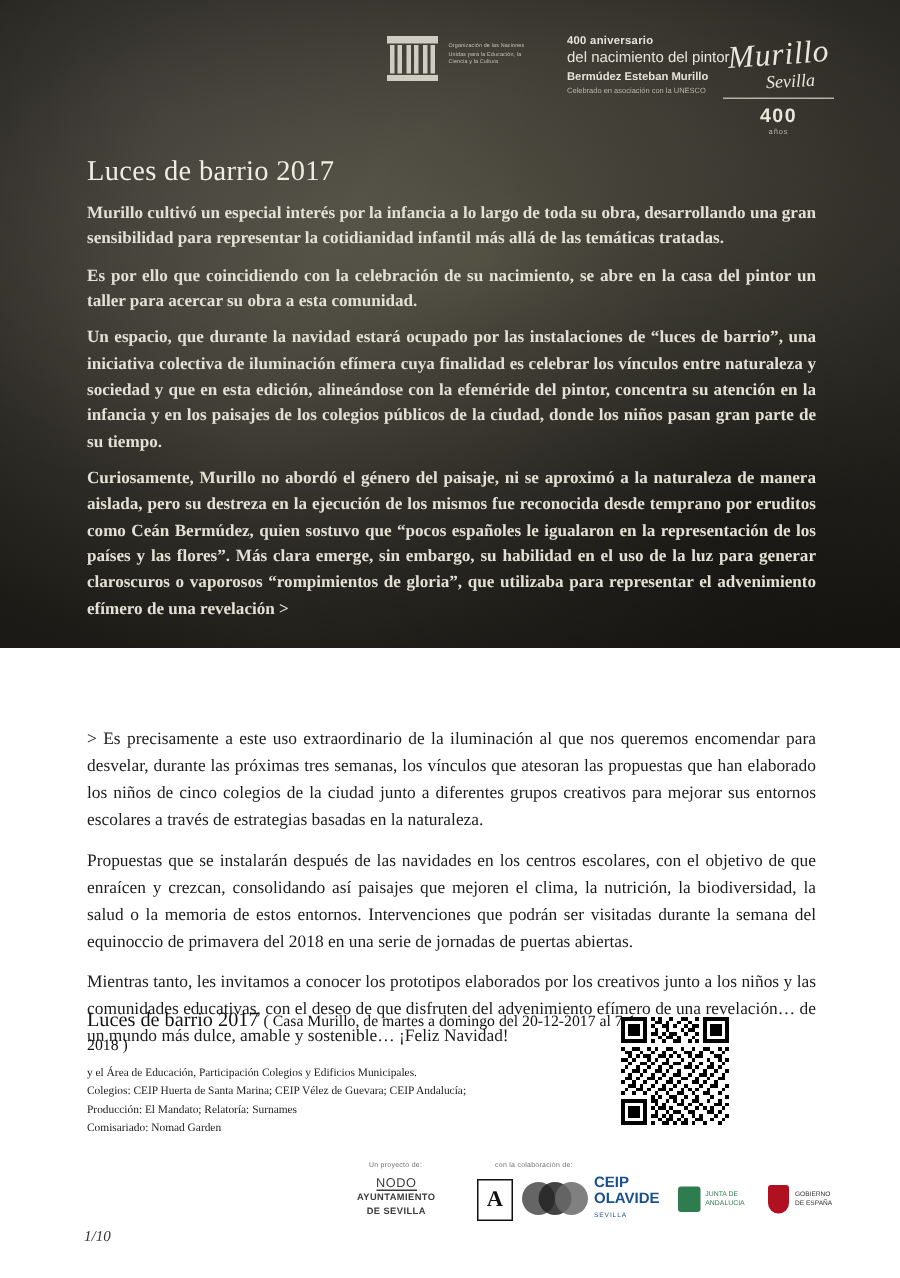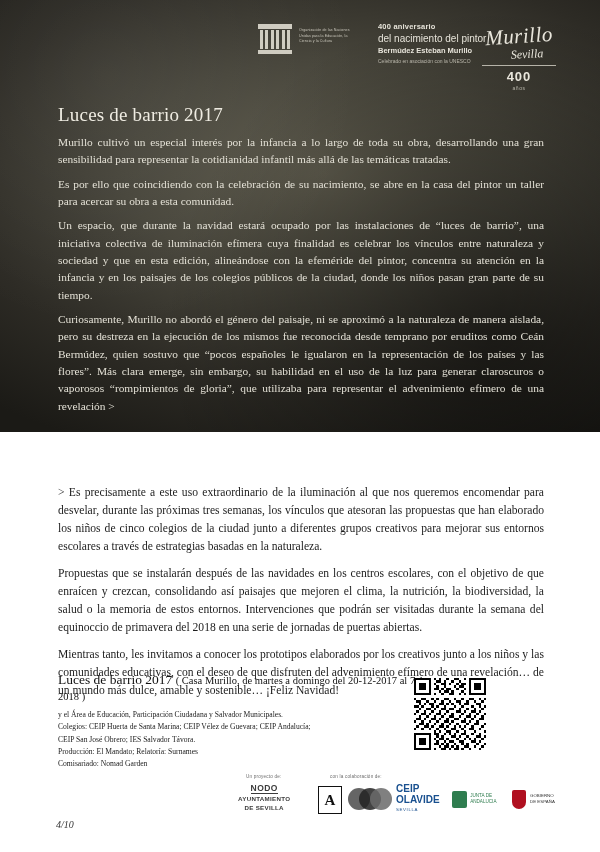--- a/index.html
+++ b/index.html
@@ -176,21 +176,21 @@
   .hero-body{
     position:absolute;
     left:58px; top:134px;
     width:486px;
     font-family:"Liberation Serif", serif;
     font-size:11.4px;
     line-height:1.52;
     color:#e3e0d5;
     text-align:justify;
   }
-  .hero-body p{ margin:0 0 7px 0; }
+  .hero-body p{ margin:0 0 7px 0;font-weight:bold; }
   .hero-body p:last-child{ margin-bottom:0; }
 
   
   .sheet{
     position:absolute;
     left:0; top:432px;
     width:541px;
     height:420px;
     background:#ffffff;
   }
@@ -257,21 +257,21 @@
 
   .nodo{
     position:absolute;
     left:238px; top:10px;
     text-align:center;
     color:#3b3b3b;
   }
   .nodo .nd{
     font-family:"Liberation Sans", sans-serif;
     font-size:8.5px;
-    font-weight:bold;
+    font-weight:normal;
     letter-spacing:.4px;
     line-height:1;
   }
   .nodo .nd span{ border-bottom:1px solid #3b3b3b; }
   .nodo .ay{
     font-family:"Liberation Sans", sans-serif;
     font-size:6.2px;
     font-weight:bold;
     letter-spacing:.3px;
     line-height:1.25;
@@ -432,23 +432,22 @@
     <p>Propuestas que se instalarán después de las navidades en los centros escolares, con el objetivo de que enraícen y crezcan, consolidando así paisajes que mejoren el clima, la nutrición, la biodiversidad, la salud o la memoria de estos entornos. Intervenciones que podrán ser visitadas durante la semana del equinoccio de primavera del 2018 en una serie de jornadas de puertas abiertas.</p>
     <p>Mientras tanto, les invitamos a conocer los prototipos elaborados por los creativos junto a los niños y las comunidades educativas, con el deseo de que disfruten del advenimiento efímero de una revelación… de un mundo más dulce, amable y sostenible… ¡Feliz Navidad!</p>
   </div>
 
   <div class="credits">
     <div class="credits-title">
       <span>Luces de barrio 2017</span>
       <span class="dates">( Casa Murillo, de martes a domingo del 20-12-2017 al 7-1-2018 )</span>
     </div>
     <div class="credits-lines">
-      <div>y el Área de Educación, Participación Ciudadana y Salvador Municipales.</div>
+      <div>y el Área de Educación, Participación Colegios y Edificios Municipales.</div>
       <div>Colegios: CEIP Huerta de Santa Marina; CEIP Vélez de Guevara; CEIP Andalucía;</div>
-      <div>CEIP San José Obrero; IES Salvador Távora.</div>
       <div>Producción: El Mandato; Relatoría: Surnames</div>
       <div>Comisariado: Nomad Garden</div>
     </div>
   </div>
 
   <div class="qr">
     <svg width="72" height="72" viewBox="0 0 29 29" shape-rendering="crispEdges" aria-hidden="true">
       <rect width="29" height="29" fill="#ffffff"></rect>
       <g fill="#000000">
         <rect x="0" y="0" width="7" height="1"></rect>
@@ -711,14 +710,14 @@
 
     <div class="logo-gob">
       <div class="shield"></div>
       <div class="gtext">
         <div>GOBIERNO</div>
         <div>DE ESPAÑA</div>
       </div>
     </div>
   </div>
 
-  <div class="page-num">4/10</div>
+  <div class="page-num">1/10</div>
 </div>
 
 </body></html>

